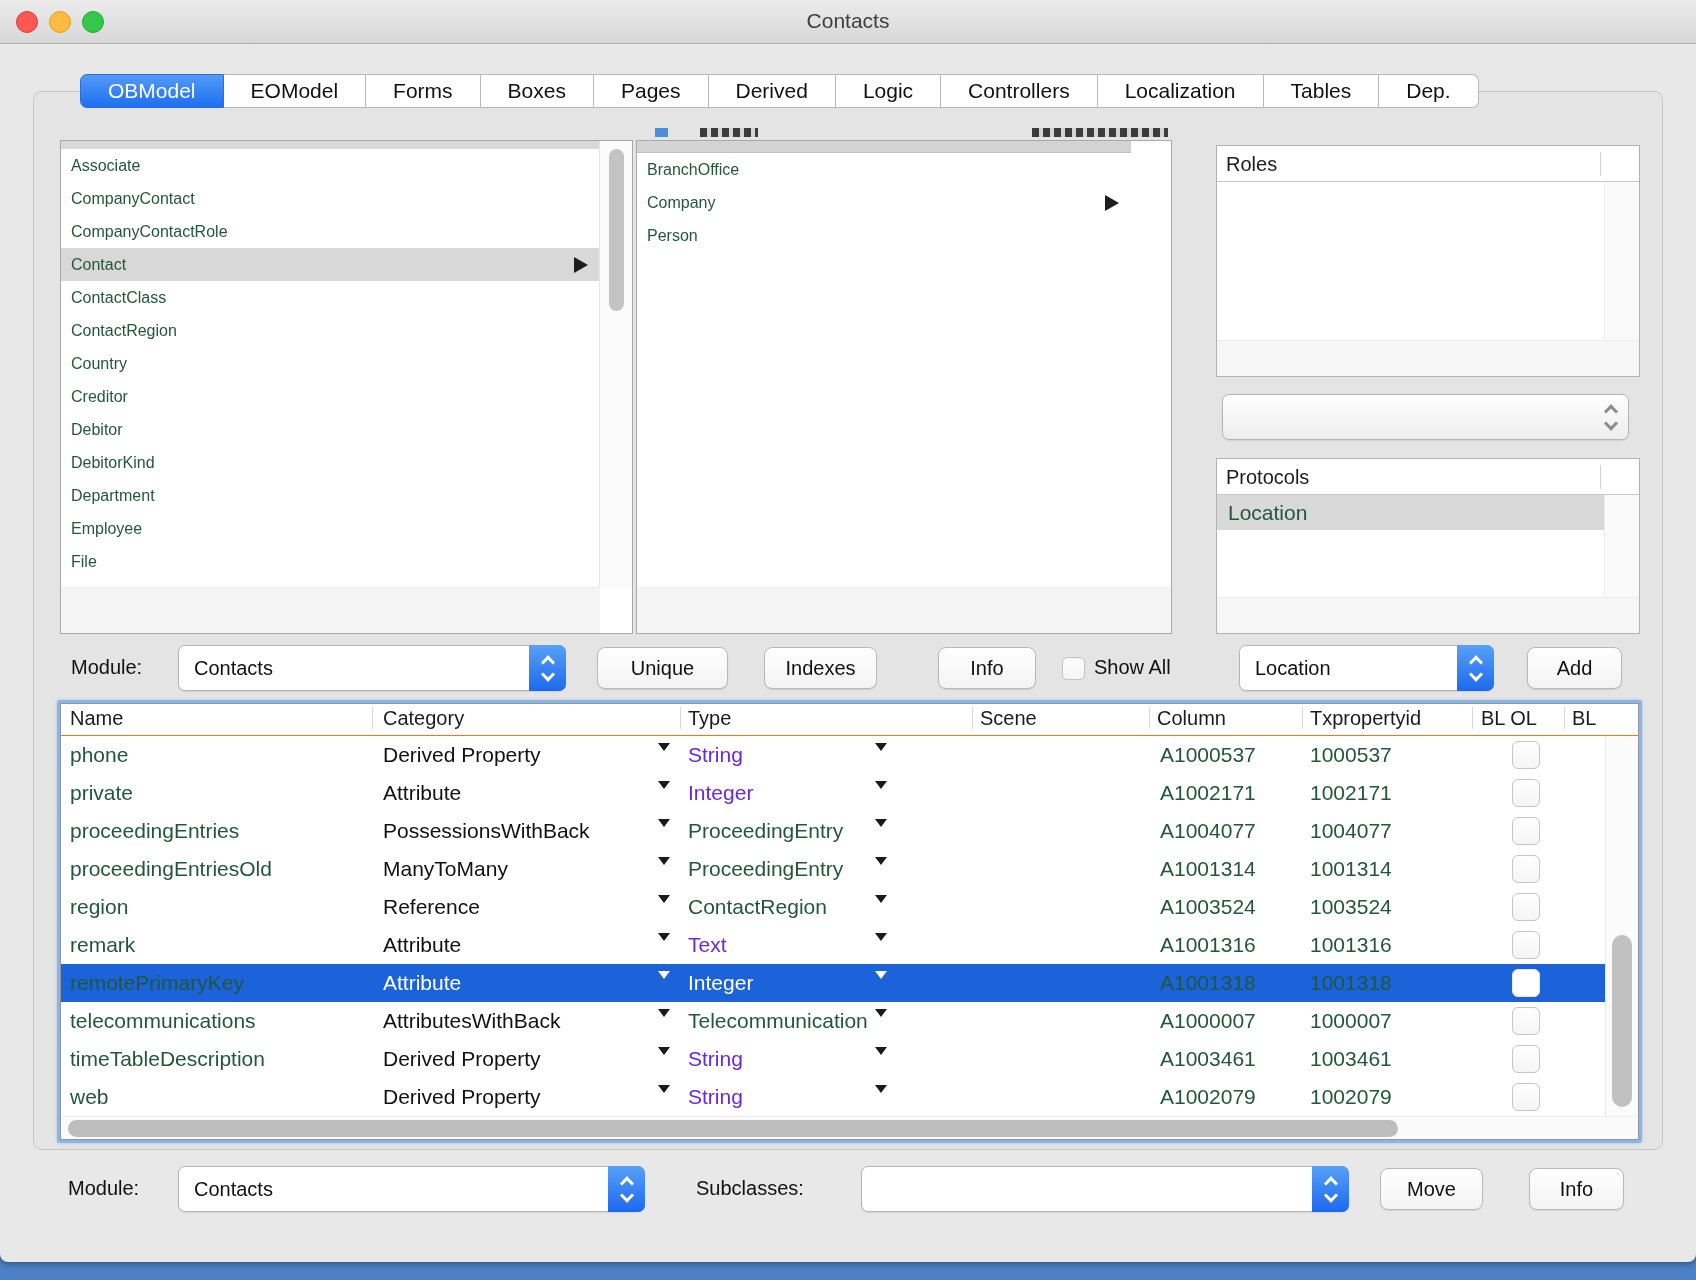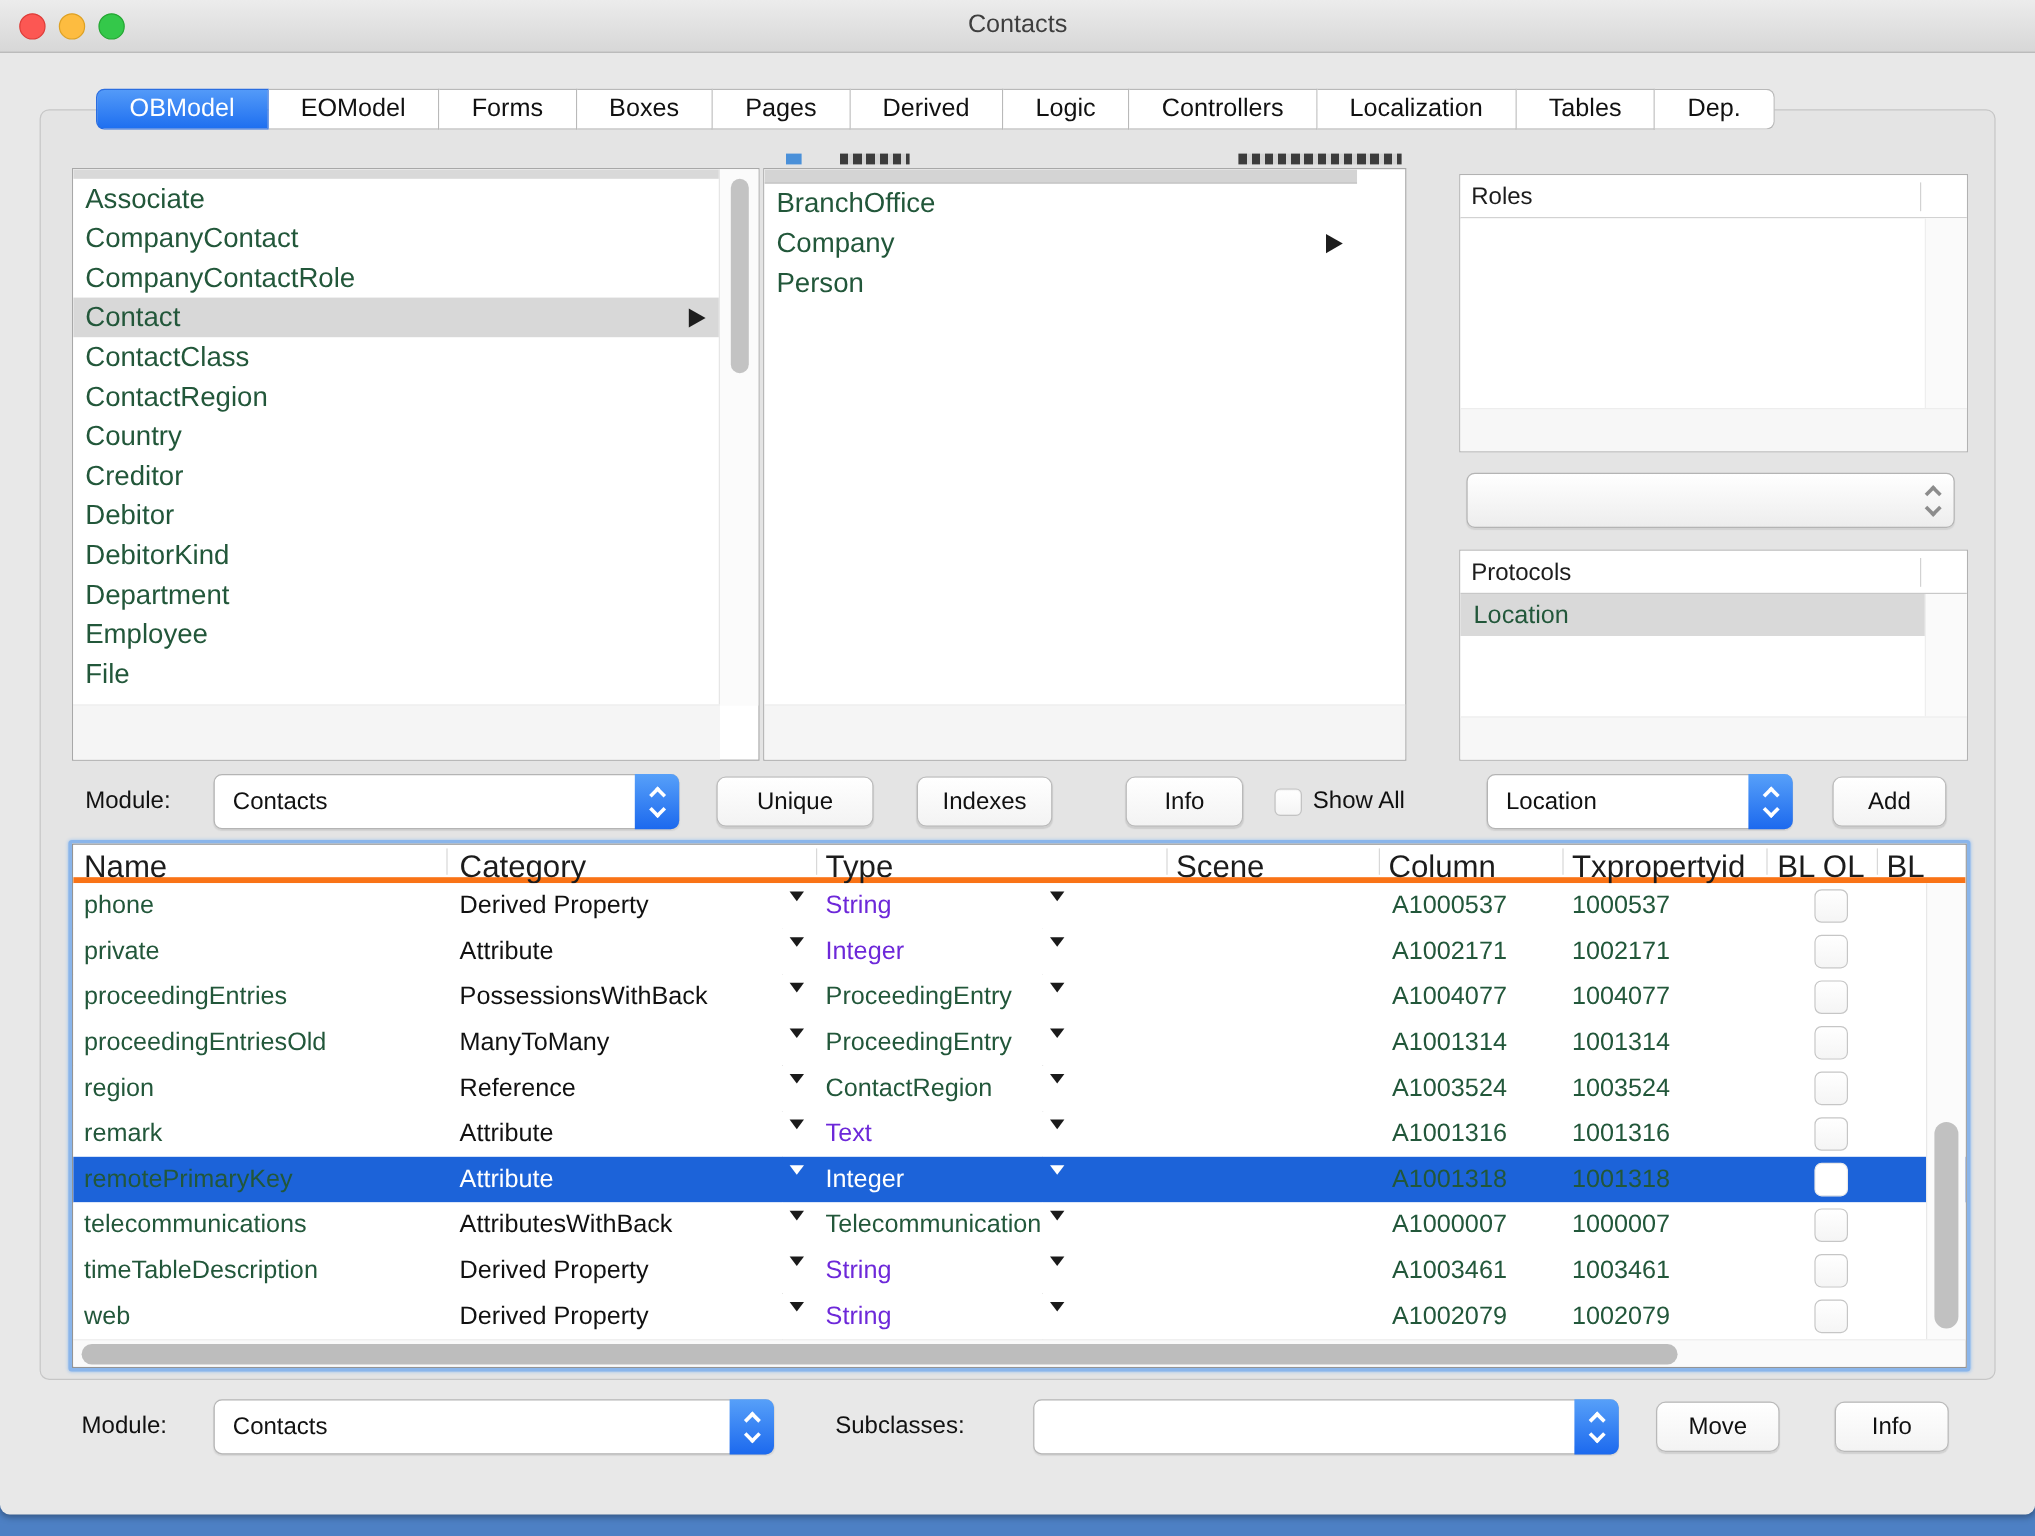--- a/index.html
+++ b/index.html
@@ -34,21 +34,21 @@
   
   .panel { position:absolute; background:#fff; border:1px solid #a8a8a8; }
   .p-left   { left:60px;  top:140px; width:573px; height:494px; }
   .p-middle { left:636px; top:140px; width:536px; height:494px; }
   .list-content { position:absolute; left:0; top:0; overflow:hidden; background:#fff; }
   .p-left  .list-content { width:539px; height:446px; }
   .p-middle .list-content { width:494px; height:446px; }
   .bottom-strip { position:absolute; left:0; bottom:0; width:100%; height:46px; background:#f5f5f5; border-top:1px solid #ededed; }
   .p-left .bottom-strip { width:539px; }
   .partial-top { height:8px; background:#d9d9d9; }
-  .row { position:relative; height:33px; line-height:33px; font-size:23px; color:#22573a;
+  .row { position:relative; height:33px; line-height:33px; font-size:16px; color:#22573a;
          padding-left:10px; white-space:nowrap; }
   .row.selected { background:#d8d8d8; }
   .disc { position:absolute; right:12px; top:9px; width:0; height:0;
           border-left:14px solid #1d1d1d; border-top:8px solid transparent; border-bottom:8px solid transparent; }
   
   .vscroll-strip { position:absolute; right:0; top:0; width:33px; height:447px;
                    background:#fbfbfb; border-left:1px solid #e6e6e6; }
   .vthumb { position:absolute; left:9px; top:8px; width:15px; height:162px; background:#c3c3c3; border-radius:8px; }
   
   .smudge { position:absolute; height:9px; top:2px;
@@ -86,22 +86,22 @@
          box-shadow:0 1px 1px rgba(0,0,0,.1); }
   .label { position:absolute; font-size:20px; color:#111; }
   .checkbox { position:absolute; width:23px; height:23px; border:1px solid #c3c3c3; border-radius:5px;
               background:linear-gradient(#ffffff,#f4f4f4); box-shadow:inset 0 1px 1px rgba(0,0,0,.05); }
 
   
   .attr-table { position:absolute; left:57px; top:700px; width:1585px; height:443px;
                 background:#fff; border:3px solid #8ab5ea; border-radius:3px;
                 box-shadow:0 0 3px #9cc2ef; }
   .attr-inner { position:absolute; left:0; top:0; right:0; bottom:0; border:1px solid #949494; overflow:hidden; }
-  .attr-head { position:relative; height:32px; background:#fff; border-bottom:5px solid #f97316;
-               font-size:26px; color:#1c1c1c; }
+  .attr-head { position:relative; height:32px; background:#fff; border-bottom:1px solid #f97316;
+               font-size:20px; color:#1c1c1c; }
   .attr-head span { position:absolute; top:3px; }
   .col-div { position:absolute; top:5px; width:1px; height:22px; background:#d8d8d8; }
   .arow { position:relative; height:38px; font-size:21px; line-height:38px; background:#fff; white-space:nowrap; }
   .arow.selected { background:#1c63d9; }
   .cell { position:absolute; top:0; }
   .c-name { left:9px;  color:#22573a; }
   .c-cat  { left:322px; color:#111; }
   .c-type { left:627px; color:#6d28d9; }
   .c-type.entity { color:#22573a; }
   .c-col  { left:1099px; color:#22573a; }

